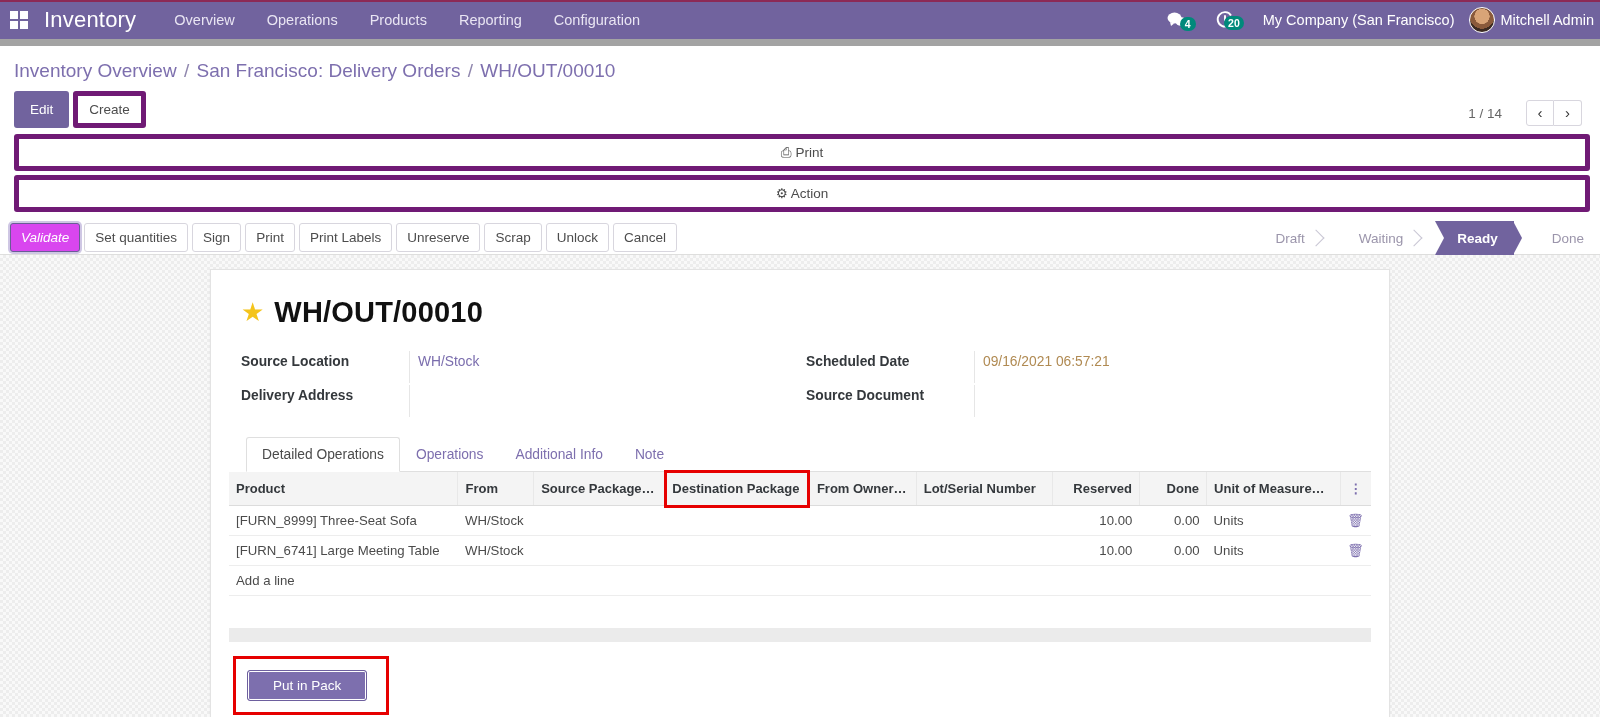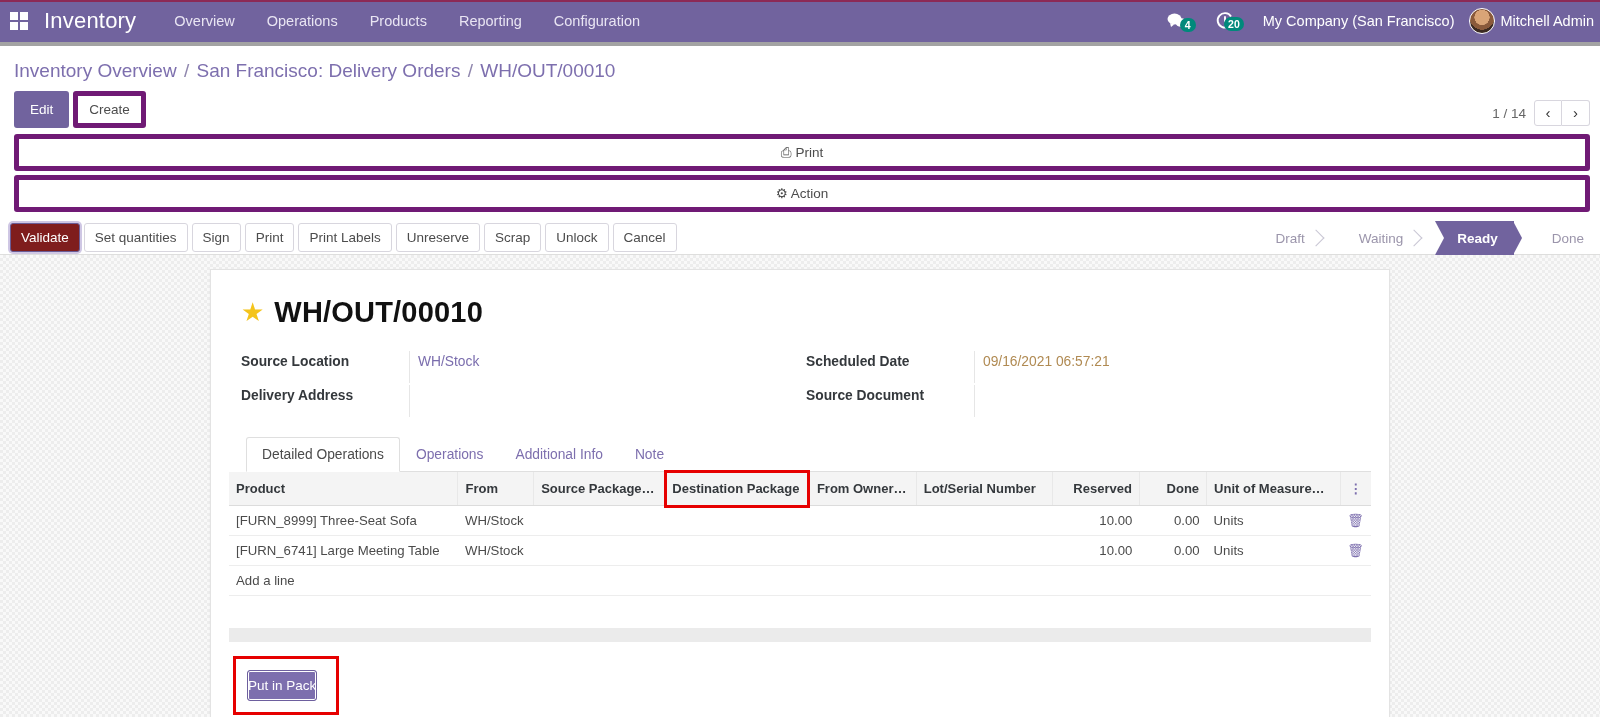--- a/index.html
+++ b/index.html
@@ -10,21 +10,21 @@
     background: #ffffff;
   }
 
   
   #topbar {
     height: 46px;
     background: #71639e;
     display: flex;
     align-items: center;
     position: relative;
-    border-bottom: 4px solid #a3a3a3;
+    border-bottom: 7px solid #a3a3a3;
   }
   #topbar::before{
     content:""; position:absolute; top:0; left:0; right:0; height:2px;
     background:#8c2a56;
   }
   .apps-grid {
     width: 30px; margin-left: 10px; display: flex; flex-wrap: wrap;
     gap: 2px; width: 20px; cursor: pointer;
   }
   .apps-grid i {
@@ -67,21 +67,21 @@
   .btn {
     font-family: "Liberation Sans", sans-serif;
     border: 5px solid #701a75; background: #fff; color: #4c4c4c;
     font-size: 13.5px; padding: 5px 11px; border-radius: 3px; cursor: pointer;
     line-height: 17px;
   }
   .btn.primary { background: #71639e; border-color:#71639e; color:#fff; }
   .btnrow1 { display:flex; gap: 4px; }
   .btnrow2 { display:flex; gap: 4px; margin-top: 6px; flex-direction: column; }
   .pager {
-    position:absolute; right: 10px; top: 12px; display:flex; align-items:center; gap:8px;
+    position:absolute; right: 18px; top: 12px; display:flex; align-items:center; gap:24px;
   }
   .pager-label { font-size:13.5px; color:#666; }
   .pager-btns { display:flex; }
   .pager-btn {
     border:1px solid #d8d6de; background:#fff; width:28px; height:26px;
     font-size:15px; color:#333; cursor:pointer; line-height:14px;
   }
   .pager-btn:first-child{ border-radius:3px 0 0 3px; }
   .pager-btn:last-child{ border-radius:0 3px 3px 0; border-left:none; }
 
@@ -89,21 +89,21 @@
   #statusrow {
     margin-top: 9px; padding: 0 0 0 10px; display:flex; align-items:center;
     position: relative; height: 34px;
     border-bottom: 1px solid #dededd;
   }
   .sbtn {
     border:1px solid #d8d6de; background:#fff; color:#4c4c4c; font-size:13.5px;
     padding: 5px 10px; border-radius:3px; cursor:pointer; margin-right:4px;
     font-family:"Liberation Sans", sans-serif; line-height:17px;
   }
-  .sbtn.primary { background:#7f1d1d; border-color:#6a5c96; color:#fff; box-shadow:0 0 0 2px #cfc7e4; }
+  .sbtn.primary { background:#d946ef; border-color:#6a5c96; color:#fff; box-shadow:0 0 0 2px #cfc7e4;font-style:italic; }
 
   .statusbar { position:absolute; right:0; top:0; display:flex; height:34px;gap:16px; }
   .stage {
     position: relative; font-size: 13.5px; color:#9b95ab; background: transparent;
     display:flex; align-items:center; padding: 0 16px 0 22px; white-space:nowrap;
   }
   .stage::after{
     content:""; position:absolute; right:-1px; top:50%; width:11px; height:11px;
     border-top:1px solid #c9c6d4; border-right:1px solid #c9c6d4;
     transform: translateY(-50%) rotate(45deg);
@@ -188,21 +188,21 @@
   }
 
   .greybar { height: 14px; background:#ebebeb; margin-top: 32px; }
 
   .packwrap { position: relative; display:inline-block; margin: 14px 0 0 4px; padding: 14px 22px 14px 14px; }
   .packwrap::after{
     content:""; position:absolute; inset:0; border:3px solid #e60000; pointer-events:none;
   }
   .packbtn {
     background:#7d6fae; color:#fff; border:1px solid #6d5f9e; font-size:13.5px;
-    padding: 7px 0; border-radius:3px; cursor:pointer;
+    padding: 7px 25px; border-radius:3px; cursor:pointer;
     font-family:"Liberation Sans", sans-serif;
     box-shadow: 0 0 0 1px #fff inset;
   }
 </style>
 </head>
 <body>
 
 <div id="topbar">
   <div class="apps-grid">
     <i></i>

